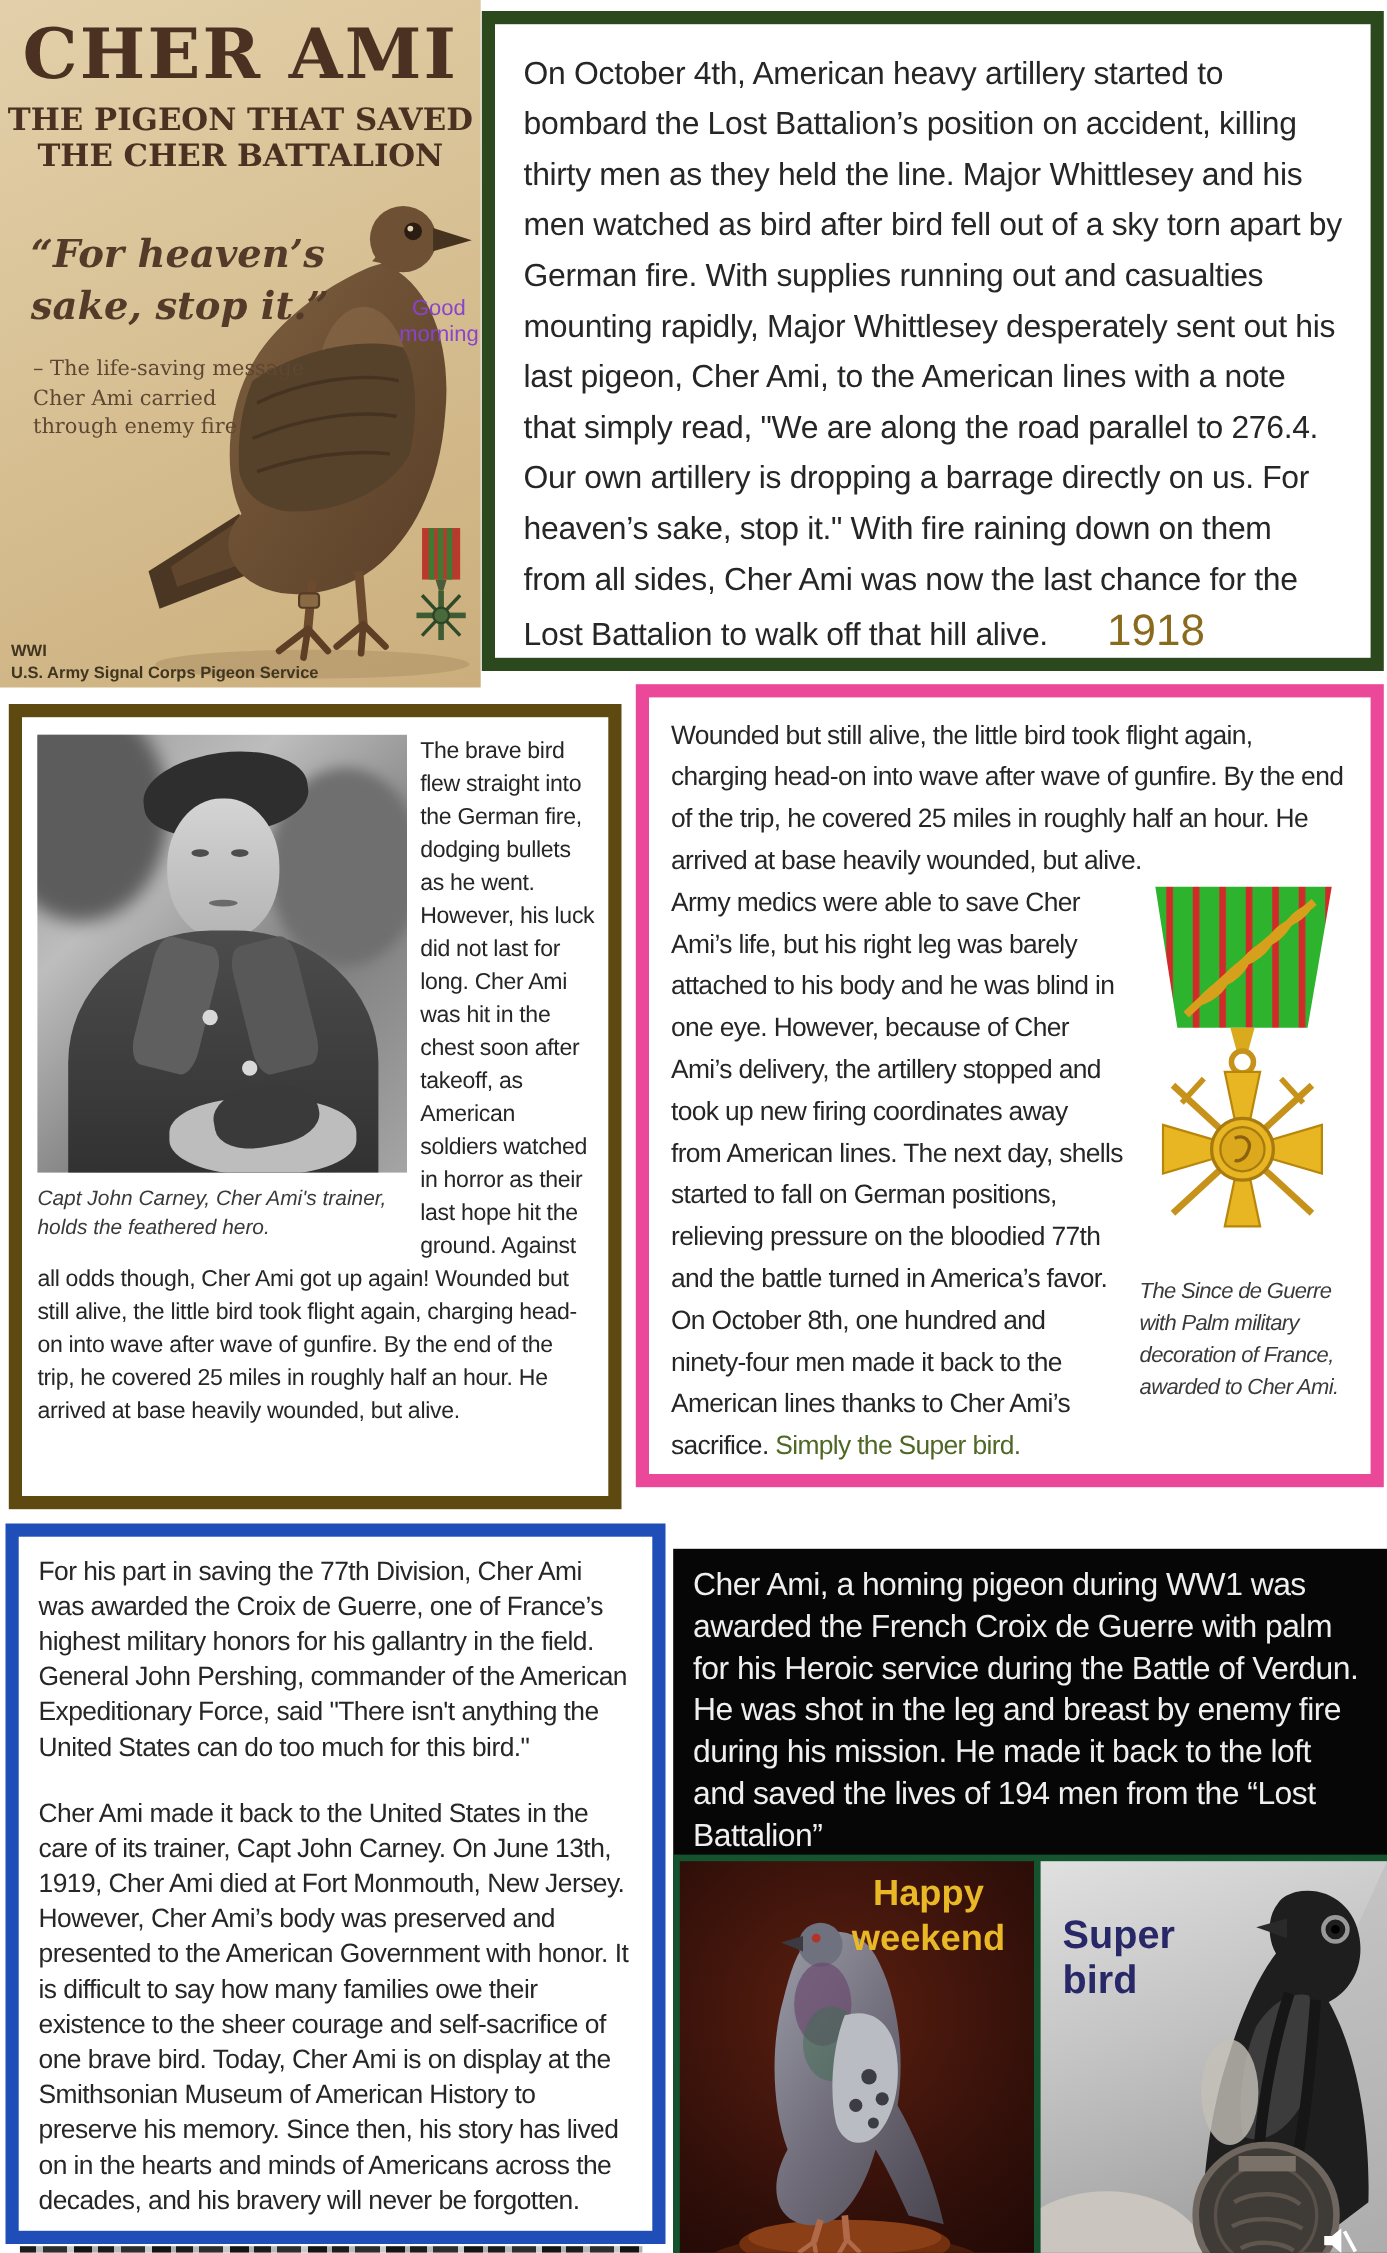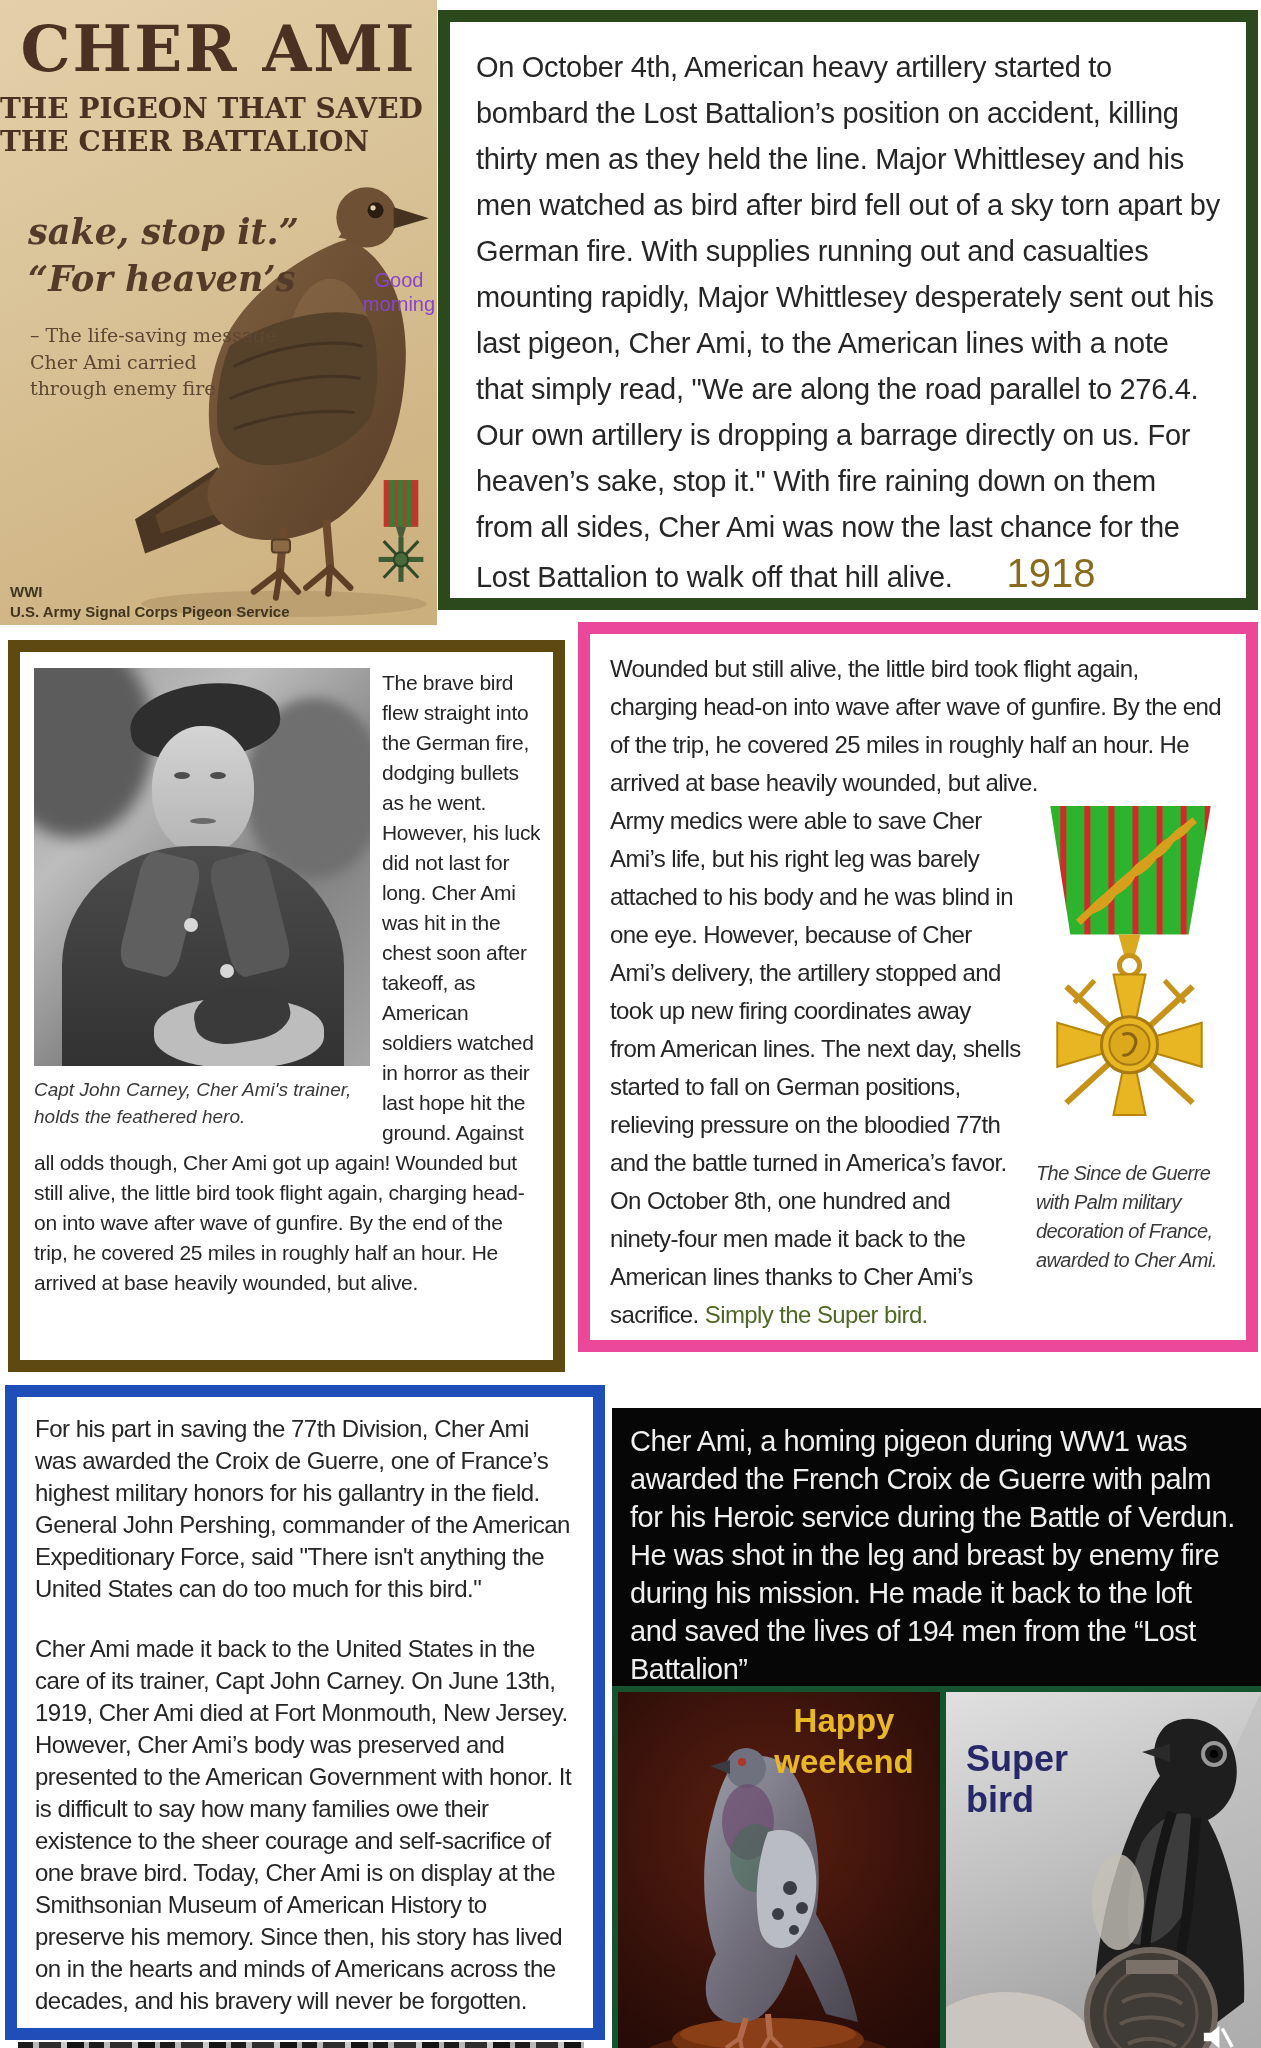--- a/index.html
+++ b/index.html
@@ -6,21 +6,21 @@
   body{width:1261px;height:2048px;position:relative;background:#ffffff;
        font-family:"Liberation Sans",sans-serif;overflow:hidden;color:#262626;}
   .abs{position:absolute;box-sizing:border-box;}
 
   
   #poster{left:0;top:0;width:437px;height:625px;overflow:hidden;
           background:linear-gradient(155deg,#e3d0aa 0%,#d8c195 45%,#cbae7c 100%);}
   .poster-title{font-family:"DejaVu Serif",serif;font-weight:bold;font-size:63px;
                 color:#4a3122;text-align:center;margin-top:12px;letter-spacing:2px;}
   .poster-sub{font-family:"DejaVu Serif",serif;font-weight:bold;font-size:28px;
-              color:#4a3122;line-height:1.18;margin-top:6px;}
+              color:#4a3122;text-align:center;line-height:1.18;margin-top:6px;}
   .poster-quote{position:absolute;left:28px;top:208px;font-family:"DejaVu Serif",serif;
                 font-style:italic;font-weight:bold;font-size:35px;color:#533a29;line-height:1.35;}
   .poster-attr{position:absolute;left:30px;top:322px;font-family:"DejaVu Serif",serif;
                font-size:19px;color:#5d4733;line-height:1.4;}
   .good-morning{position:absolute;left:360px;top:268px;width:78px;text-align:center;
                 color:#8a44cc;font-size:20px;line-height:1.2;}
   .poster-footer{position:absolute;left:10px;bottom:4px;color:#40351f;font-weight:bold;
                  font-size:15px;line-height:1.3;}
   
   .panel{position:absolute;background:#ffffff;box-sizing:border-box;}
@@ -98,22 +98,22 @@
     <ellipse cx="196" cy="185" rx="42" ry="72" fill="#8d6c48" opacity="0.55"></ellipse>
     <path d="M96,180 C140,150 200,140 232,150 C244,170 246,210 238,246 C220,280 170,300 130,298
              C104,296 88,282 84,262 C82,232 86,204 96,180 Z" fill="#56412b"></path>
     <path d="M100,200 C140,180 195,172 228,180 M96,232 C138,214 190,206 226,212 M100,262 C140,248 184,242 220,246" stroke="#3d2d1c" stroke-width="3" fill="none" opacity="0.7"></path>
     <path d="M150,360 L146,404 M192,352 L196,400" stroke="#6b4a2e" stroke-width="8"></path>
     <path d="M146,404 L120,424 M146,404 L142,430 M146,404 L164,424 M196,400 L172,420 M196,400 L194,426 M196,400 L216,420" stroke="#5d3f26" stroke-width="6" stroke-linecap="round"></path>
     <rect x="138" y="372" width="18" height="13" rx="3" fill="#8a6a44" stroke="#553c24" stroke-width="2"></rect>
   </svg>
 
   <div class="poster-quote">
+    <div>“For heaven’s</div>
     <div>sake, stop it.”</div>
-    <div>“For heaven’s</div>
   </div>
   <div class="poster-attr">
     <div>– The life-saving message</div>
     <div>Cher Ami carried</div>
     <div>through enemy fire</div>
   </div>
   <div class="good-morning">
     <div>Good</div>
     <div>morning</div>
   </div>

